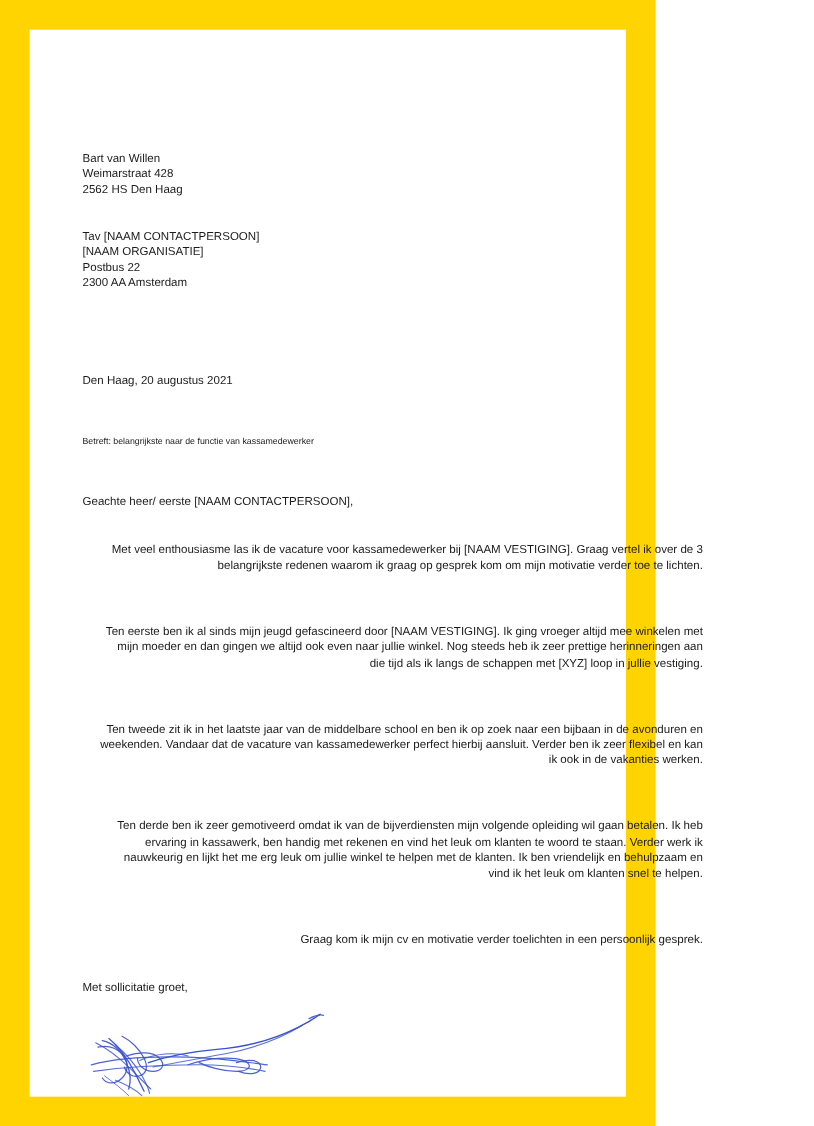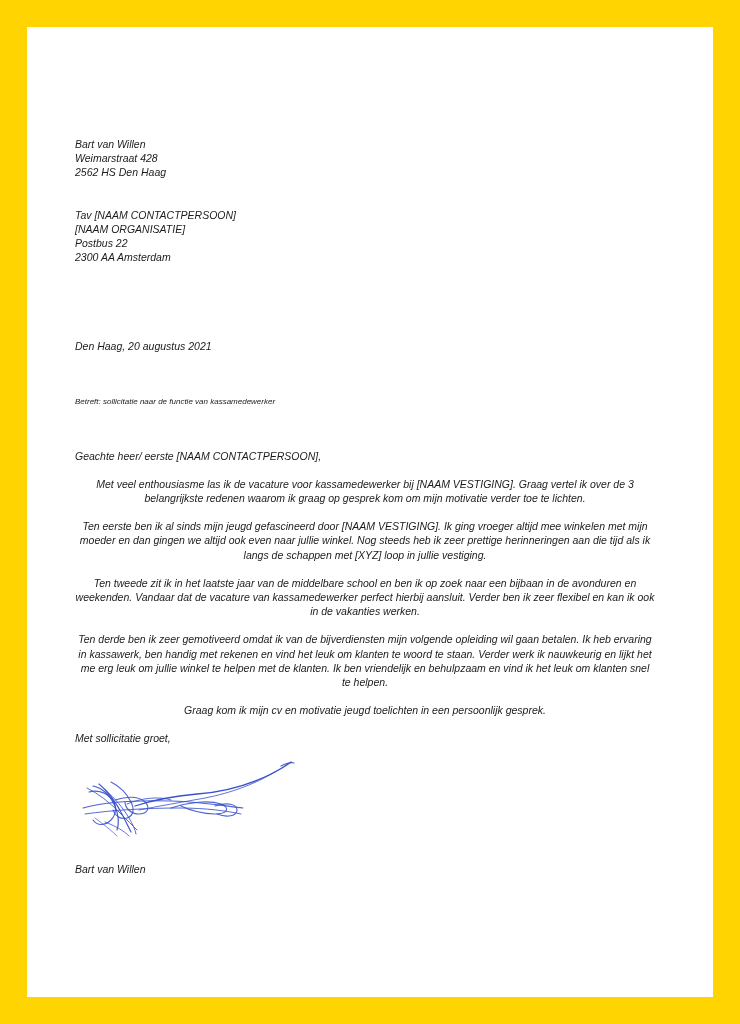--- a/index.html
+++ b/index.html
@@ -7,26 +7,25 @@
     padding: 0;
     background: #ffffff;
   }
   body {
     width: 740px;
     height: 1024px;
     overflow: hidden;
     font-family: "Liberation Sans", sans-serif;
   }
   .page-frame {
-    width: 740px;
+    width: 596px;
     height: 1024px;
     box-sizing: border-box;
     background: #FFD400;
     padding: 27px 27px 27px 27px;
-    font-style: italic;
   }
   .page-sheet {
     width: 100%;
     height: 100%;
     box-sizing: border-box;
     background: #ffffff;
     position: relative;
   }
   .letter-body {
     position: absolute;
@@ -55,22 +54,22 @@
   .subject-line {
     display: block;
     font-size: 8px;
     line-height: 11px;
     color: #1b1b1b;
   }
   .salutation {
     display: block;
   }
   p.para {
-    margin: 0;
-    text-align: center;
+    margin: 16px;
+    text-align: right;
   }
   .closing {
     display: block;
   }
   .signature-wrap {
     margin-top: 10px;
     width: 230px;
     height: 86px;
   }
   .signature-wrap svg {
@@ -104,41 +103,41 @@
         <span class="addr-line">Postbus 22</span>
         <span class="addr-line">2300 AA Amsterdam</span>
       </div>
 
       <div class="gap-lg"></div>
 
       <span class="date-line">Den Haag, 20 augustus 2021</span>
 
       <div class="gap-lg"></div>
 
-      <span class="subject-line">Betreft: sollicitatie naar de functie van kassamedewerker</span>
+      <span class="subject-line">Betreft: belangrijkste naar de functie van kassamedewerker</span>
 
       <div class="gap-lg"></div>
 
       <span class="salutation">Geachte heer/ eerste [NAAM CONTACTPERSOON],</span>
 
       <div class="gap-sm"></div>
 
       <p class="para">Met veel enthousiasme las ik de vacature voor kassamedewerker bij [NAAM VESTIGING]. Graag vertel ik over de 3 belangrijkste redenen waarom ik graag op gesprek kom om mijn motivatie verder toe te lichten.</p>
       <div class="gap-sm"></div>
 
       <p class="para">Ten eerste ben ik al sinds mijn jeugd gefascineerd door [NAAM VESTIGING]. Ik ging vroeger altijd mee winkelen met mijn moeder en dan gingen we altijd ook even naar jullie winkel. Nog steeds heb ik zeer prettige herinneringen aan die tijd als ik langs de schappen met [XYZ] loop in jullie vestiging.</p>
       <div class="gap-sm"></div>
 
       <p class="para">Ten tweede zit ik in het laatste jaar van de middelbare school en ben ik op zoek naar een bijbaan in de avonduren en weekenden. Vandaar dat de vacature van kassamedewerker perfect hierbij aansluit. Verder ben ik zeer flexibel en kan ik ook in de vakanties werken.</p>
       <div class="gap-sm"></div>
 
       <p class="para">Ten derde ben ik zeer gemotiveerd omdat ik van de bijverdiensten mijn volgende opleiding wil gaan betalen. Ik heb ervaring in kassawerk, ben handig met rekenen en vind het leuk om klanten te woord te staan. Verder werk ik nauwkeurig en lijkt het me erg leuk om jullie winkel te helpen met de klanten. Ik ben vriendelijk en behulpzaam en vind ik het leuk om klanten snel te helpen.</p>
       <div class="gap-sm"></div>
 
-      <p class="para">Graag kom ik mijn cv en motivatie jeugd toelichten in een persoonlijk gesprek.</p>
+      <p class="para">Graag kom ik mijn cv en motivatie verder toelichten in een persoonlijk gesprek.</p>
 
       <div class="gap-sm"></div>
 
       <span class="closing">Met sollicitatie groet,</span>
 
       <div class="signature-wrap">
         <svg width="230" height="86" viewBox="0 0 230 86" fill="none" xmlns="http://www.w3.org/2000/svg" aria-hidden="true">
           <g stroke="#3A52CC" fill="none" stroke-linecap="round" stroke-linejoin="round">
             <path d="M8 52 C30 46, 60 44, 96 45 C130 46, 150 50, 168 52" stroke-width="1.1" opacity="0.9"></path>
             <path d="M10 58 C38 54, 72 52, 104 52 C132 52, 152 55, 166 58" stroke-width="1" opacity="0.85"></path>

